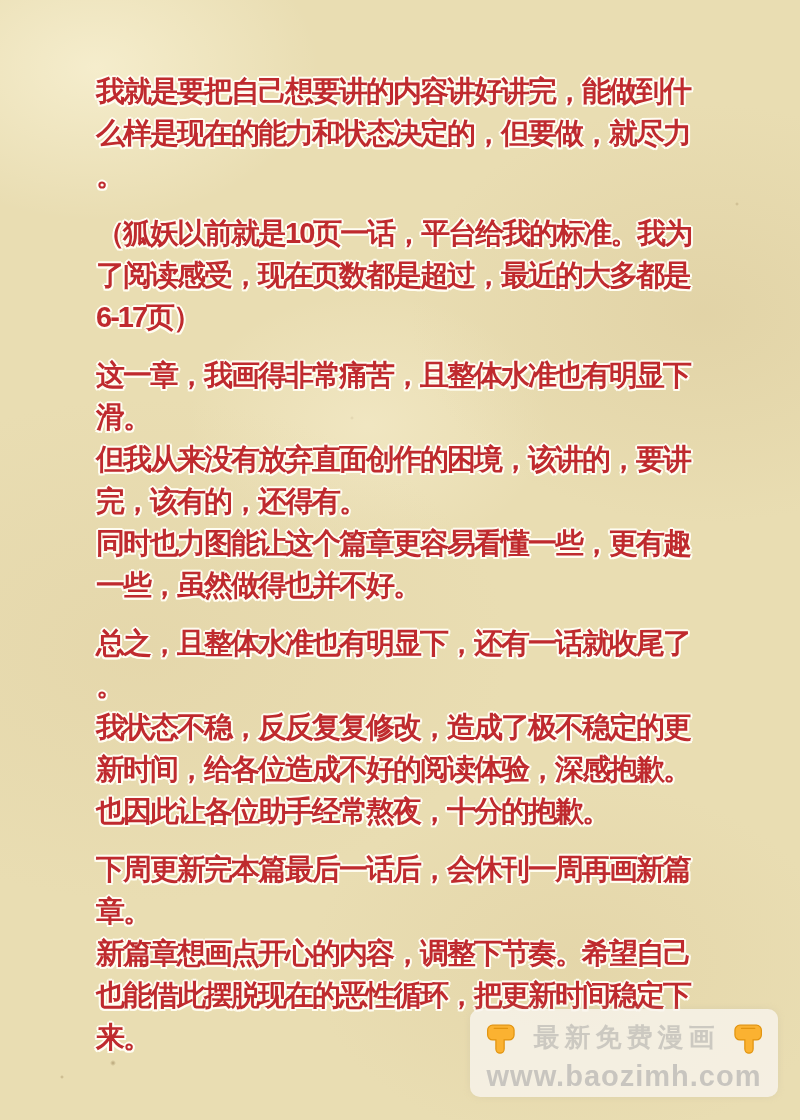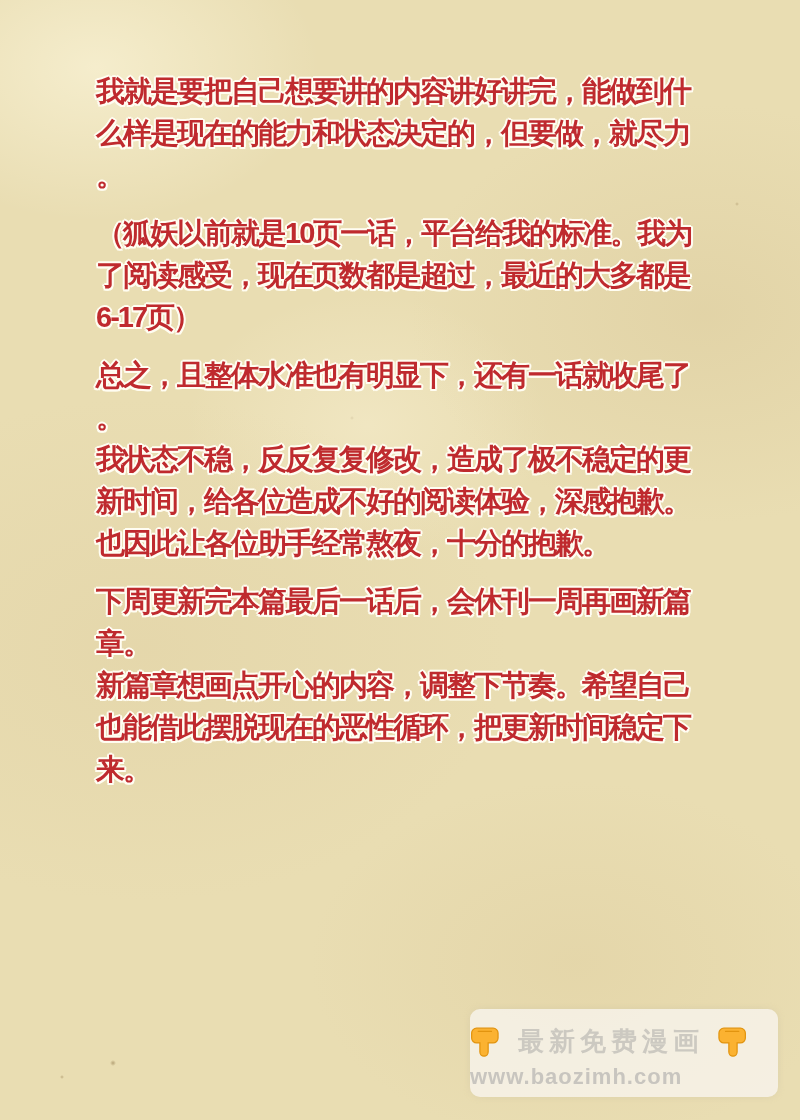--- a/index.html
+++ b/index.html
@@ -50,21 +50,21 @@
     position: absolute;
     left: 470px;
     top: 1009px;
     width: 308px;
     height: 88px;
     background: rgba(247, 244, 237, 0.80);
     border-radius: 10px;
     box-shadow: 0 0 6px rgba(200, 190, 160, 0.35);
     display: flex;
     flex-direction: column;
-    align-items: flex-start;
+    align-items: center;
     justify-content: center;
     padding-top: 2px;
     box-sizing: border-box;
   }
   .wm-line1 {
     display: flex;
     align-items: center;
     gap: 10px;
     height: 40px;
   }
@@ -73,40 +73,46 @@
     font-weight: bold;
     color: #ccc9c1;
     letter-spacing: 5px;
     line-height: 1;
     padding-left: 5px;
   }
   .hand { width: 33px; height: 33px; display: inline-block; }
   .hand svg { width: 100%; height: 100%; display: block; }
   .hand.mirror svg { transform: scaleX(-1); }
   .wm-url {
-    font-size: 22px;
+    font-size: 29px;
     font-weight: bold;
     color: #c8c5bf;
     letter-spacing: 1px;
     line-height: 1;
     margin-top: 5px;
   }
 </style>
 </head>
 <body>
 
 <div class="page">
 
   <div class="note">
     <p class="para">我就是要把自己想要讲的内容讲好讲完，能做到什
 么样是现在的能力和状态决定的，但要做，就尽力
 。</p>
     <p class="para">（狐妖以前就是10页一话，平台给我的标准。我为
 了阅读感受，现在页数都是超过，最近的大多都是
 6-17页）</p>
+    <p class="para">这一章，我画得非常痛苦，且整体水准也有明显下
+滑。
+但我从来没有放弃直面创作的困境，该讲的，要讲
+完，该有的，还得有。
+同时也力图能让这个篇章更容易看懂一些，更有趣
+一些，虽然做得也并不好。</p>
     <p class="para">总之，且整体水准也有明显下，还有一话就收尾了
 。
 我状态不稳，反反复复修改，造成了极不稳定的更
 新时间，给各位造成不好的阅读体验，深感抱歉。
 也因此让各位助手经常熬夜，十分的抱歉。</p>
     <p class="para">下周更新完本篇最后一话后，会休刊一周再画新篇
 章。
 新篇章想画点开心的内容，调整下节奏。希望自己
 也能借此摆脱现在的恶性循环，把更新时间稳定下
 来。</p>

